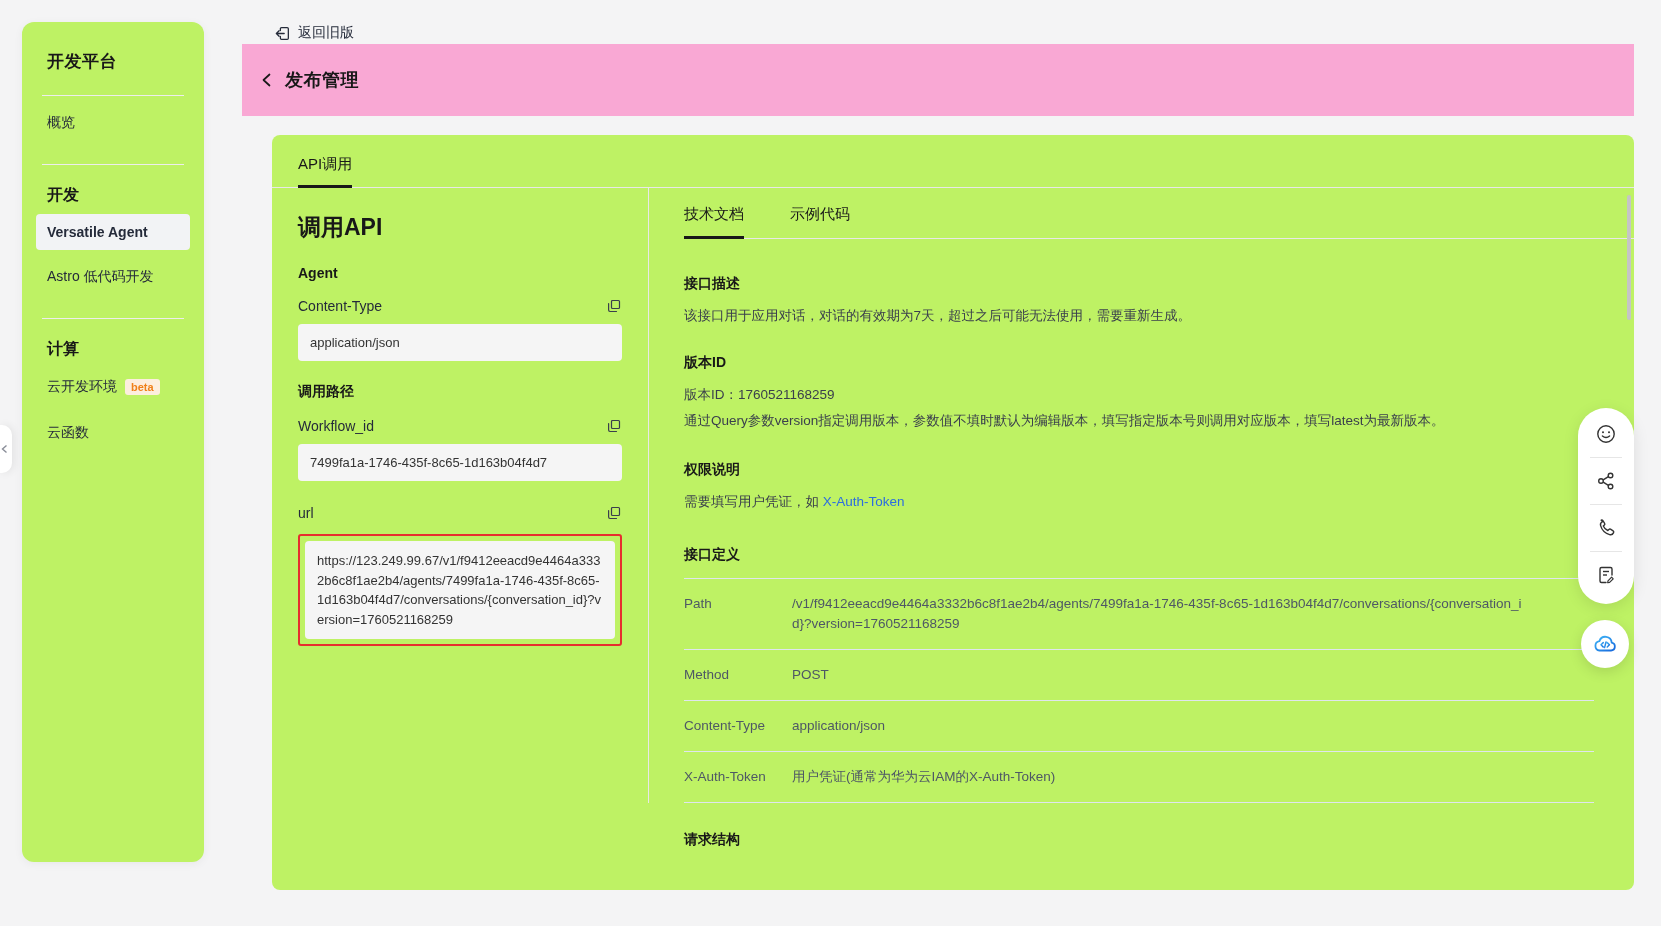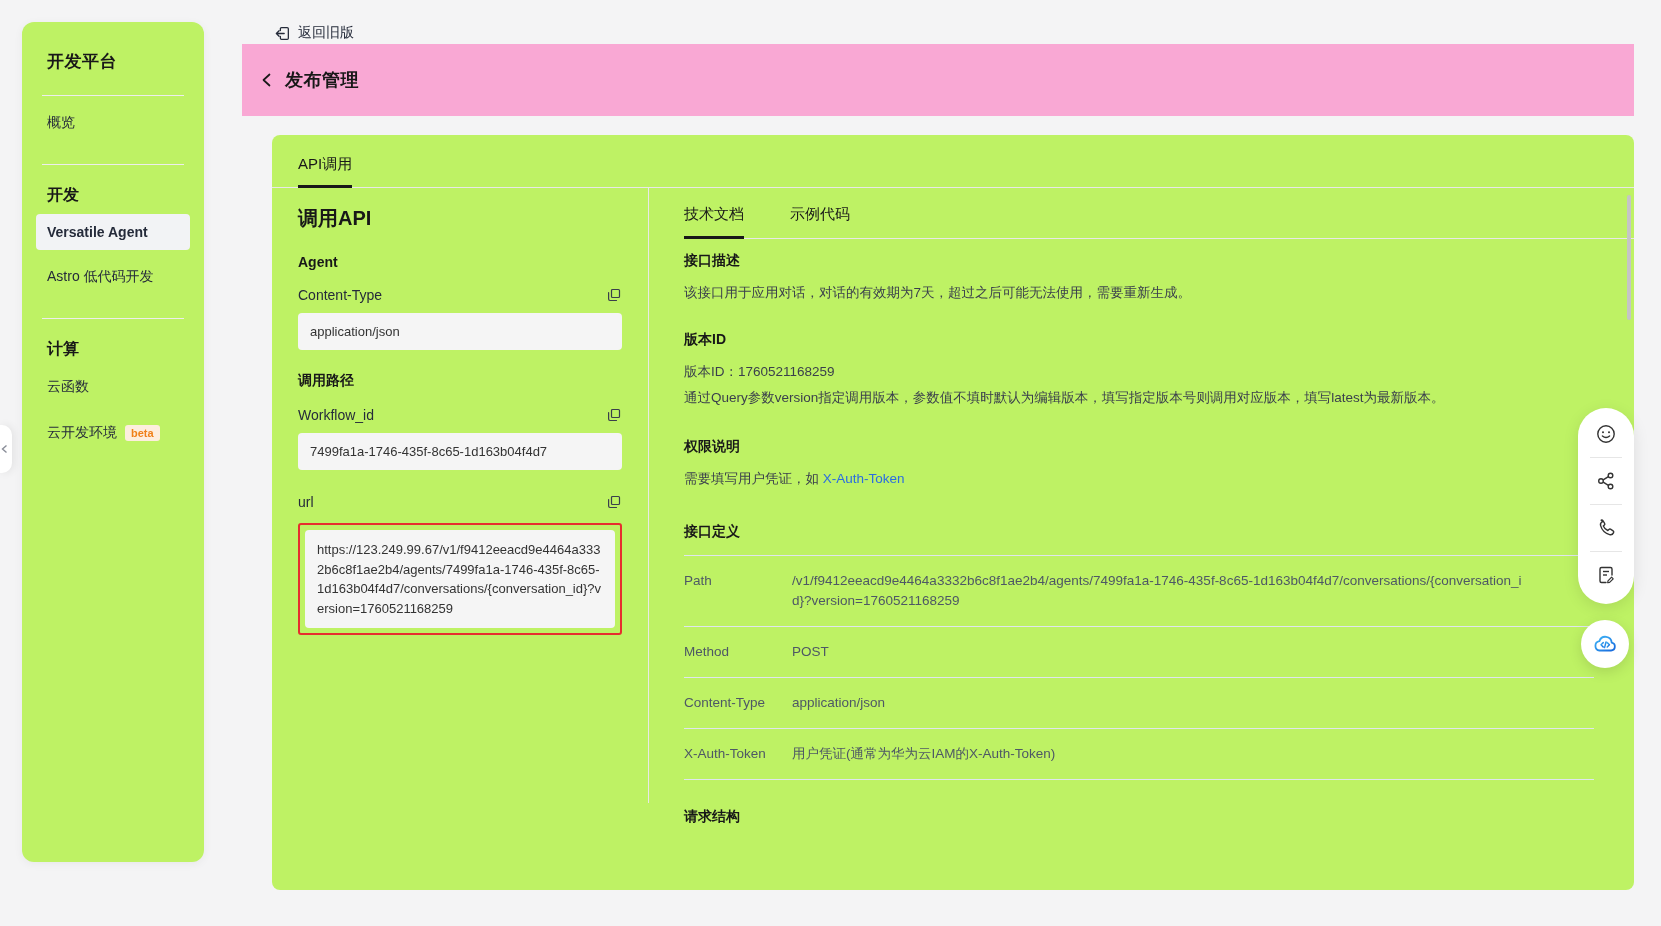--- a/index.html
+++ b/index.html
@@ -64,21 +64,21 @@
     font-size:15px; color:#181818; padding-bottom:13px; position:relative; cursor:pointer;
   }
   .card-tab.active::after {
     content:""; position:absolute; left:0; right:0; bottom:-1px; height:3px; background:#181818;
   }
   .card-body { position:relative; display:flex; height:701px; }
   .v-divider { position:absolute; left:376px; top:0; width:1px; height:615px; background:#e8e8e8; }
 
   
   .left-col { width:376px; padding:0 26px; flex:none; }
-  .left-title { font-size:20px; font-weight:bold; margin-top:17px; }
+  .left-title { font-size:23px; font-weight:bold; margin-top:24px; }
   .group-title { font-size:14px; font-weight:bold; margin-top:22px; }
   .field-row {
     display:flex; align-items:center; justify-content:space-between; margin-top:17px;
     font-size:14px; color:#252b3a;
   }
   .copy-btn { cursor:pointer; }
   .value-box {
     margin-top:10px; background:#f5f5f5; border-radius:4px;
     font-size:13px; color:#333; padding:10px 12px; line-height:17px;
   }
@@ -88,21 +88,21 @@
 
   
   .right-col { flex:1; padding:0 40px 0 36px; min-width:0; }
   .doc-tabs {
     display:flex; gap:46px; margin-top:17px; border-bottom:1px solid #e8e8e8; margin-right:-40px;
   }
   .doc-tab { font-size:15px; color:#181818; padding-bottom:14px; position:relative; cursor:pointer; }
   .doc-tab.active::after {
     content:""; position:absolute; left:0; right:0; bottom:-1px; height:3px; background:#181818;
   }
-  .sec-heading { font-size:14px; font-weight:bold; margin-top:13px; }
+  .sec-heading { font-size:14px; font-weight:bold; margin-top:36px; }
   .sec-body { font-size:13.5px; color:#3a3f4c; margin-top:13px; line-height:20px; }
   .sec-body.tight { margin-top:6px; }
   .link { color:#2b6de0; cursor:pointer; }
 
   .def-table { margin-top:14px; border-top:1px solid #dfe6ee; }
   .def-row { display:flex; border-bottom:1px solid #dfe6ee; padding:15px 0; }
   .def-label { width:108px; flex:none; font-size:13.5px; color:#4e5865; line-height:20px; }
   .def-value { font-size:13.5px; color:#4e5865; line-height:20px; max-width:740px; word-break:break-all; }
 
   
@@ -139,25 +139,25 @@
   <div class="side-section">开发</div>
   <div class="side-item active">
     <span>Versatile Agent</span>
   </div>
   <div class="side-item">
     <span>Astro 低代码开发</span>
   </div>
   <div class="side-div"></div>
   <div class="side-section">计算</div>
   <div class="side-item">
-    <span>云函数</span>
-  </div>
-  <div class="side-item">
     <span>云开发环境</span>
     <span class="beta-badge">beta</span>
+  </div>
+  <div class="side-item">
+    <span>云函数</span>
   </div>
 </aside>
 
 <div class="collapse-handle">
   <svg width="10" height="10" viewBox="0 0 10 10">
     <polyline points="6.5,1.5 2.5,5 6.5,8.5" fill="none" stroke="#8a8e99" stroke-width="1.4"></polyline>
   </svg>
 </div>
 
 <div class="content">

